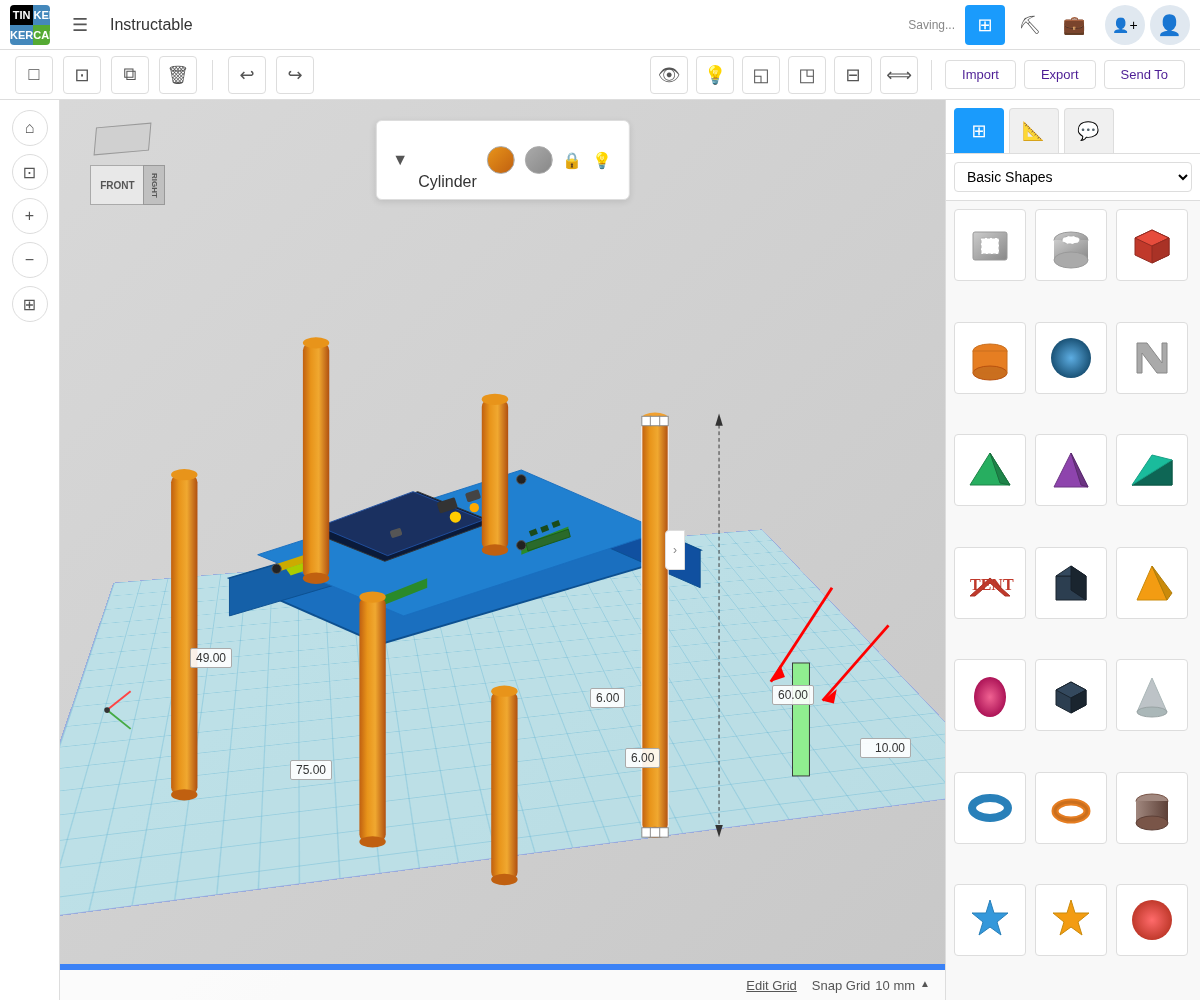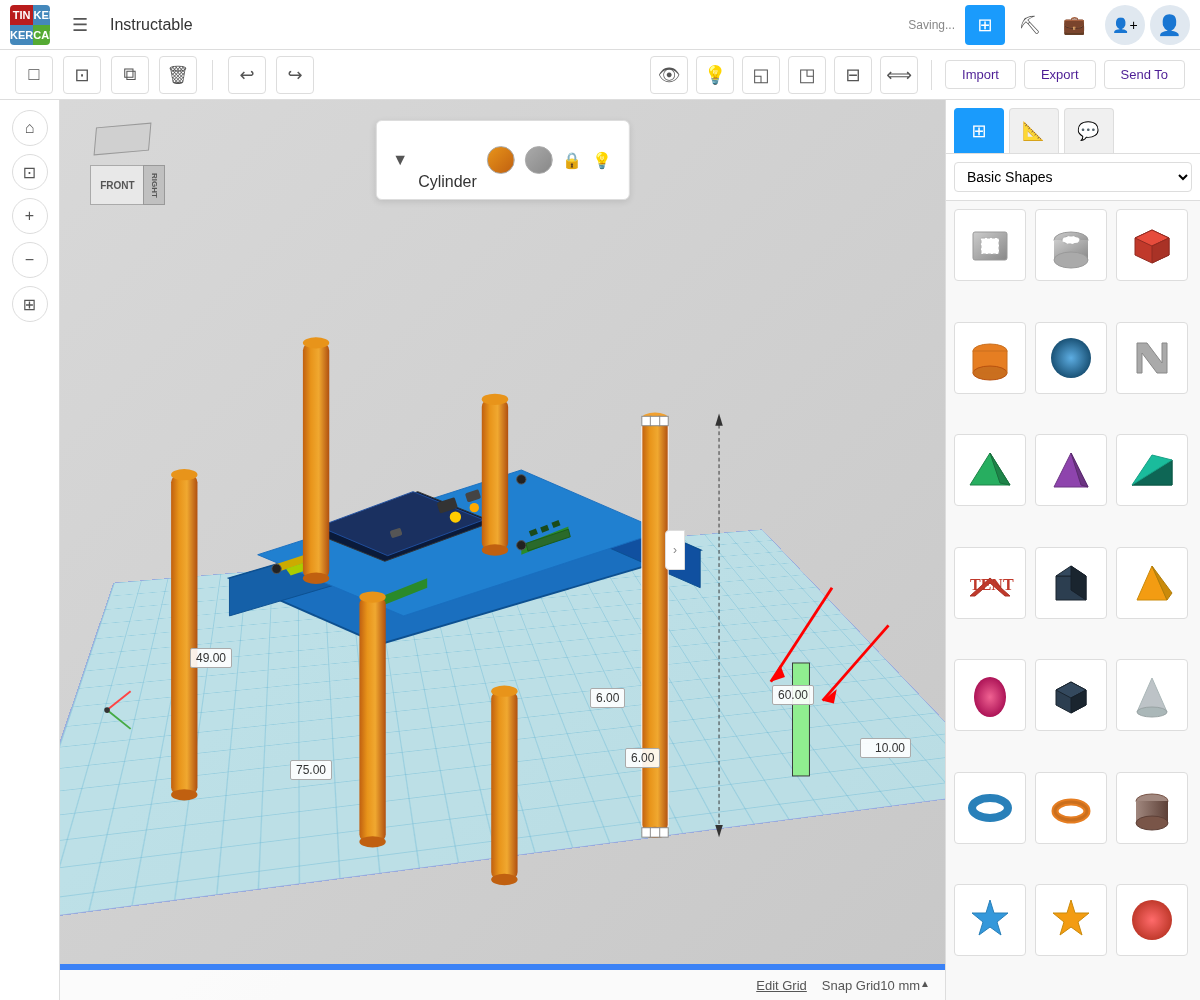--- a/index.html
+++ b/index.html
@@ -13,21 +13,21 @@
       display: flex;
       align-items: center;
       padding: 0 10px;
       gap: 10px;
     }
     #logo {
       width: 40px; height: 40px;
       display: grid; grid-template-columns: 1fr 1fr; grid-template-rows: 1fr 1fr;
       font-size: 11px; font-weight: bold; border-radius: 4px; overflow: hidden;
     }
-    #logo span:nth-child(1) { background:#b91c1c; color:#fff; display:flex;align-items:center;justify-content:center; }
+    #logo span:nth-child(1) { background:#000000; color:#fff; display:flex;align-items:center;justify-content:center; }
     #logo span:nth-child(2) { background:#48b; color:#fff; display:flex;align-items:center;justify-content:center; }
     #logo span:nth-child(3) { background:#48b; color:#fff; display:flex;align-items:center;justify-content:center; }
     #logo span:nth-child(4) { background:#5a3; color:#fff; display:flex;align-items:center;justify-content:center; }
     #saving-text { margin-left: auto; color: #888; font-size: 12px; }
     #nav-icons { display: flex; gap: 5px; }
     .nav-btn {
       width: 40px; height: 40px;
       border: none; border-radius: 4px; cursor: pointer;
       display: flex; align-items: center; justify-content: center;
       font-size: 18px; background: transparent; color: #555;
@@ -270,21 +270,21 @@
       transform: translateY(-50%);
       width: 20px; height: 40px;
       background: #fff;
       border: 1px solid #ddd;
       border-radius: 4px 0 0 4px;
       cursor: pointer;
       display: flex; align-items: center; justify-content: center;
       font-size: 12px; color: #888;
     }
 
-    #snap-grid-label { display: flex; align-items: flex-start; }
+    #snap-grid-label { display: flex; align-items: flex-start; gap: 5px; }
     .chevron-up { font-size: 10px; }
   </style>
 </head>
 <body>
 
 <div id="topbar">
   <div id="logo">
     <span>TIN</span>
     <span>KER</span>
     <span>KER</span>

